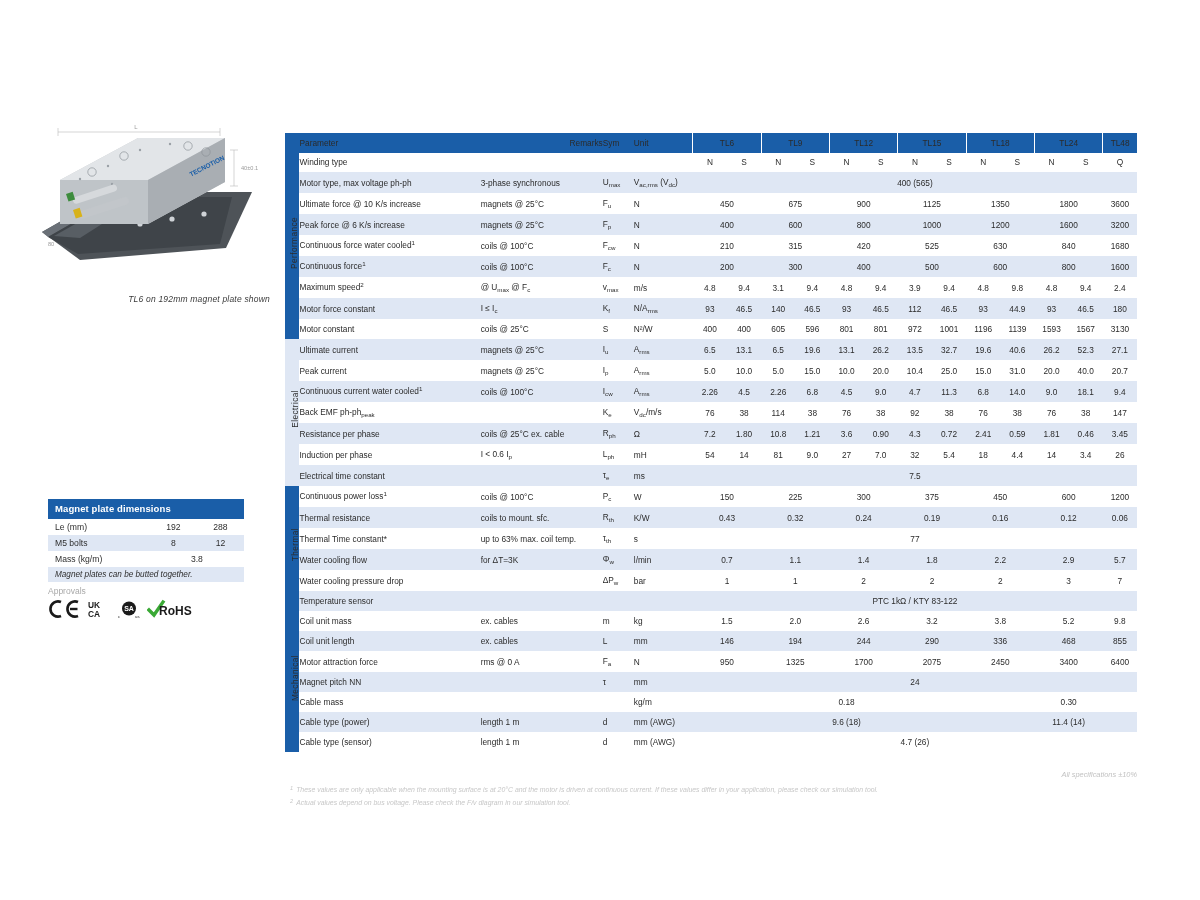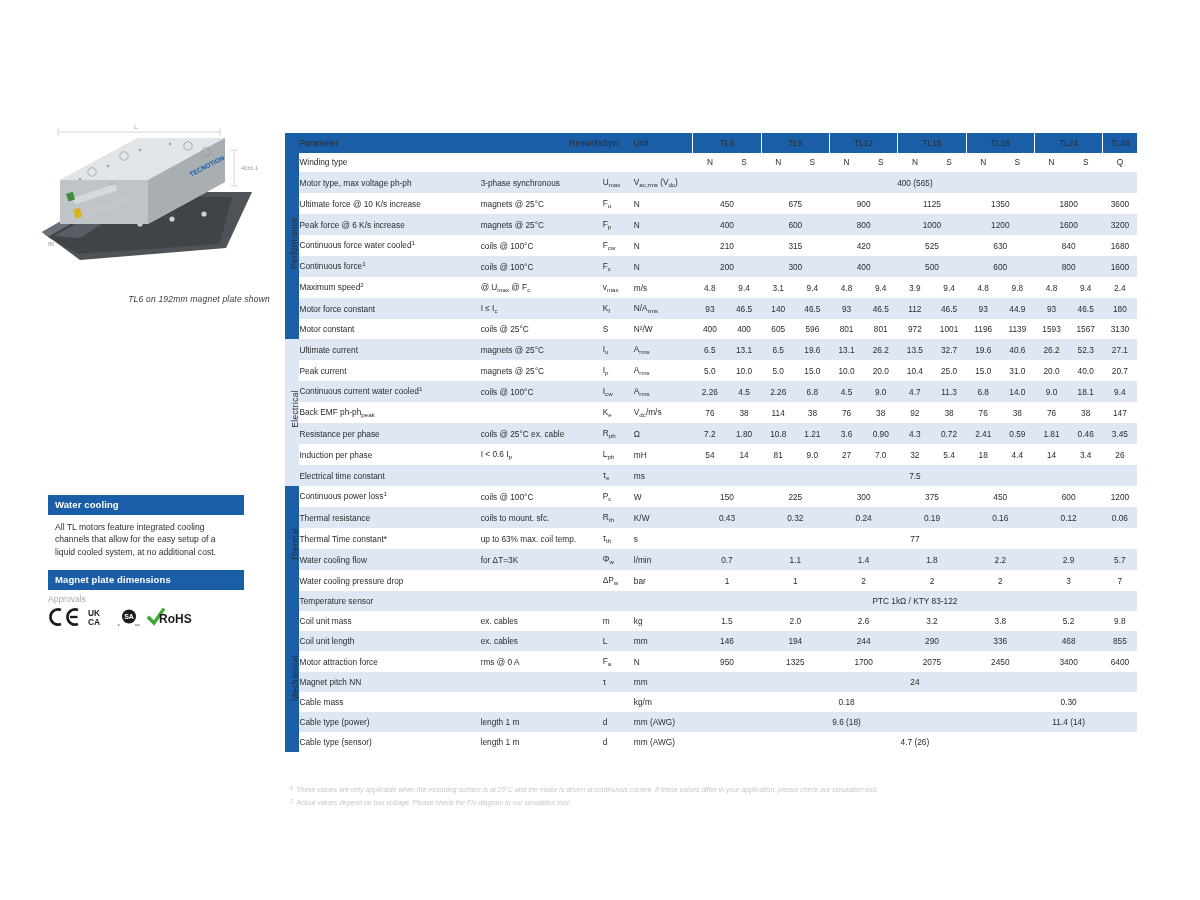--- a/index.html
+++ b/index.html
@@ -178,27 +178,44 @@
           <rect x="52" y="78" width="46" height="7" rx="3.5" fill="#d6d9dc" transform="rotate(-18 52 78)"></rect>
           <rect x="58" y="92" width="52" height="8" rx="4" fill="#c2c6ca" transform="rotate(-18 58 92)"></rect>
           <rect x="46" y="74" width="7" height="8" fill="#3d8c3d" transform="rotate(-18 46 74)"></rect>
           <rect x="53" y="90" width="7" height="9" fill="#d8b21a" transform="rotate(-18 53 90)"></rect>
         </g>
       </svg>
       <div class="fig-caption">TL6 on 192mm magnet plate shown</div>
     </div>
 
     <div style="position:absolute;left:28px;top:375px;">
-      <div class="panel">
-        <div class="panel-head">Water cooling</div>
-        <div class="panel-body">All TL motors feature integrated cooling channels that allow for the easy setup of a liquid cooled system, at no additional cost.</div>
-      </div>
 
       <div class="panel" style="margin-top:4px;">
         <div class="panel-head">Magnet plate dimensions</div>
+        <table class="mtable">
+          <tbody>
+              <tr>
+            <td>Le (mm)</td>
+            <td class="num">192</td>
+            <td class="num">288</td>
+          </tr>
+          <tr class="alt">
+            <td>M5 bolts</td>
+            <td class="num">8</td>
+            <td class="num">12</td>
+          </tr>
+          <tr>
+            <td>Mass (kg/m)</td>
+            <td class="num" colspan="2">3.8</td>
+          </tr>
+          <tr class="alt">
+            <td class="italic" colspan="3">Magnet plates can be butted together.</td>
+          </tr>
+        </tbody>
+          </table>
       </div>
 
       <div class="approvals">
         <div class="approvals-label">Approvals</div>
         <div class="approvals-marks">
           <svg width="34" height="20" viewBox="0 0 34 20">
             <path d="M13 3 A7.6 7.6 0 1 0 13 17" stroke="#1a1a1a" stroke-width="2.6" fill="none"></path>
             <path d="M30 3 A7.6 7.6 0 1 0 30 17" stroke="#1a1a1a" stroke-width="2.6" fill="none"></path>
             <line x1="22" y1="10" x2="29.5" y2="10" stroke="#1a1a1a" stroke-width="2.4"></line>
           </svg>
@@ -654,20 +671,21 @@
             <td class="p-name">Cable type (sensor)</td>
             <td class="p-rem">length 1 m</td>
             <td class="p-sym">d</td>
             <td class="p-unit">mm (AWG)</td>
             <td class="val" colspan="13">4.7 (26)</td>
           </tr>
         </tbody>
     </table>
   </div>
 
+  <div class="spec-note">All specifications ±10%</div>
 
   <div class="footnotes">
     <span class="fn">
       <sup>1</sup><span>These values are only applicable when the mounting surface is at 20°C and the motor is driven at continuous current. If these values differ in your application, please check our simulation tool.</span>
     </span>
     <span class="fn">
       <sup>2</sup><span>Actual values depend on bus voltage. Please check the F/v diagram in our simulation tool.</span>
     </span>
   </div>
 

